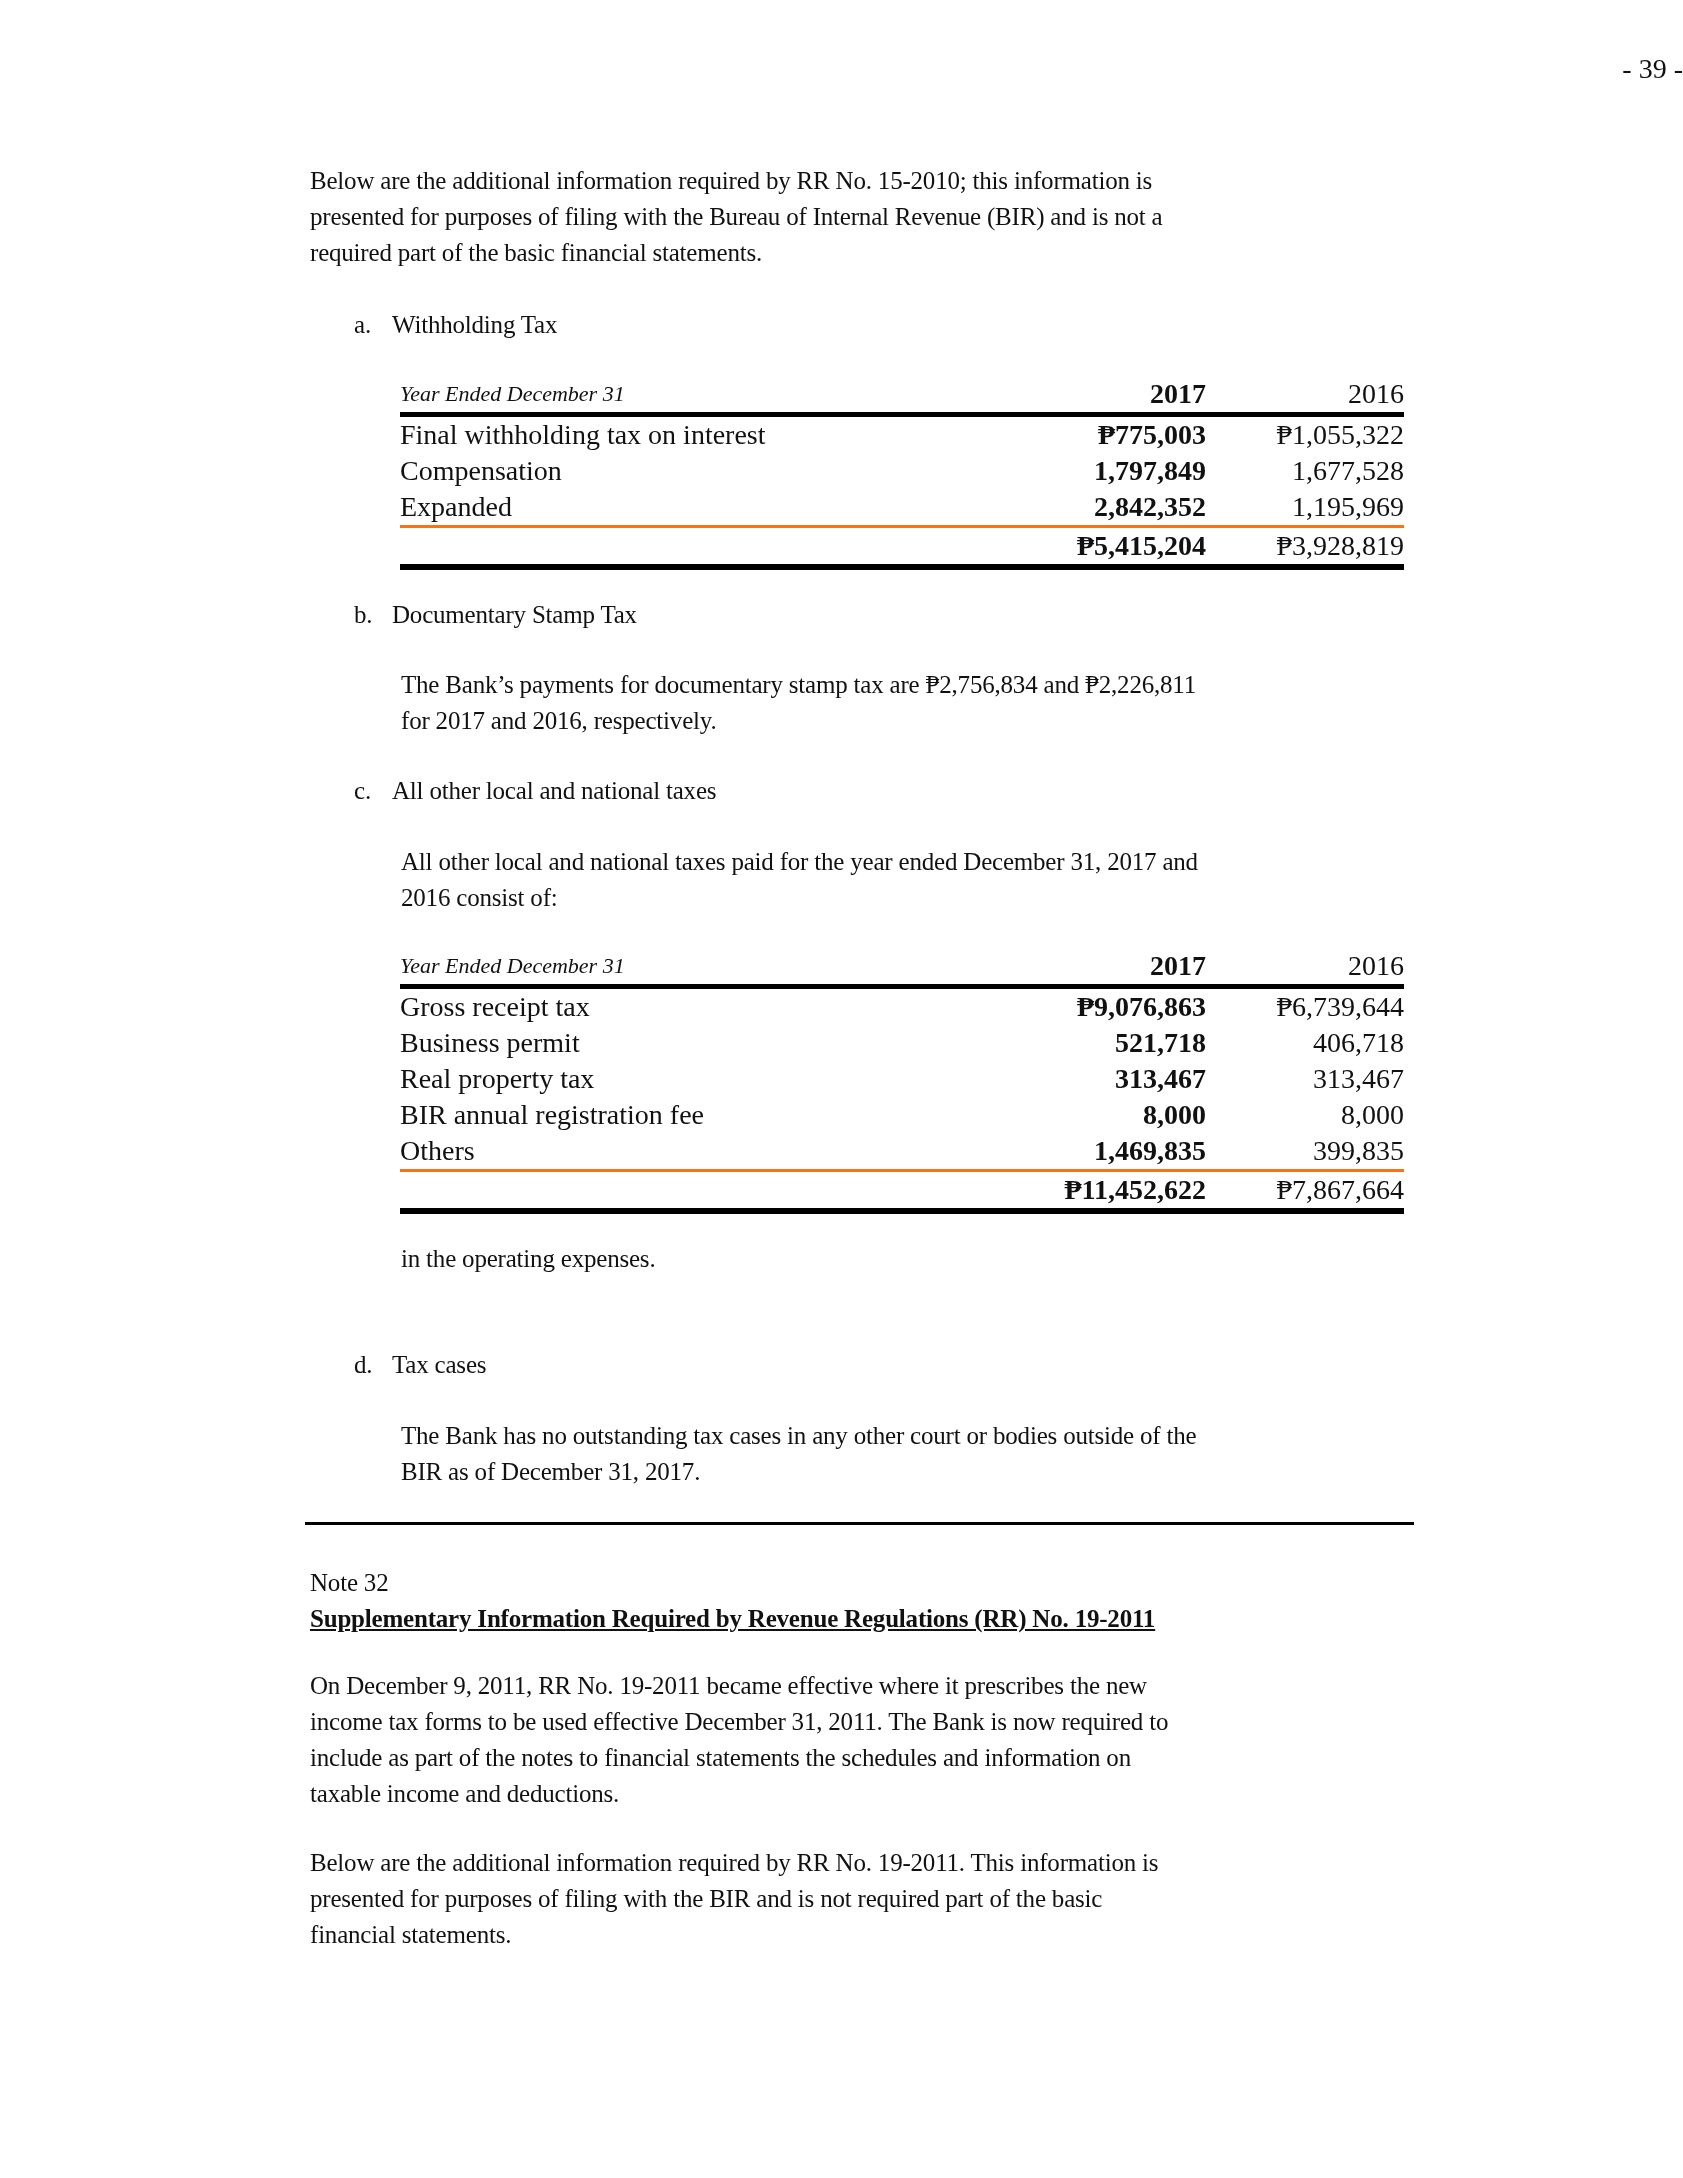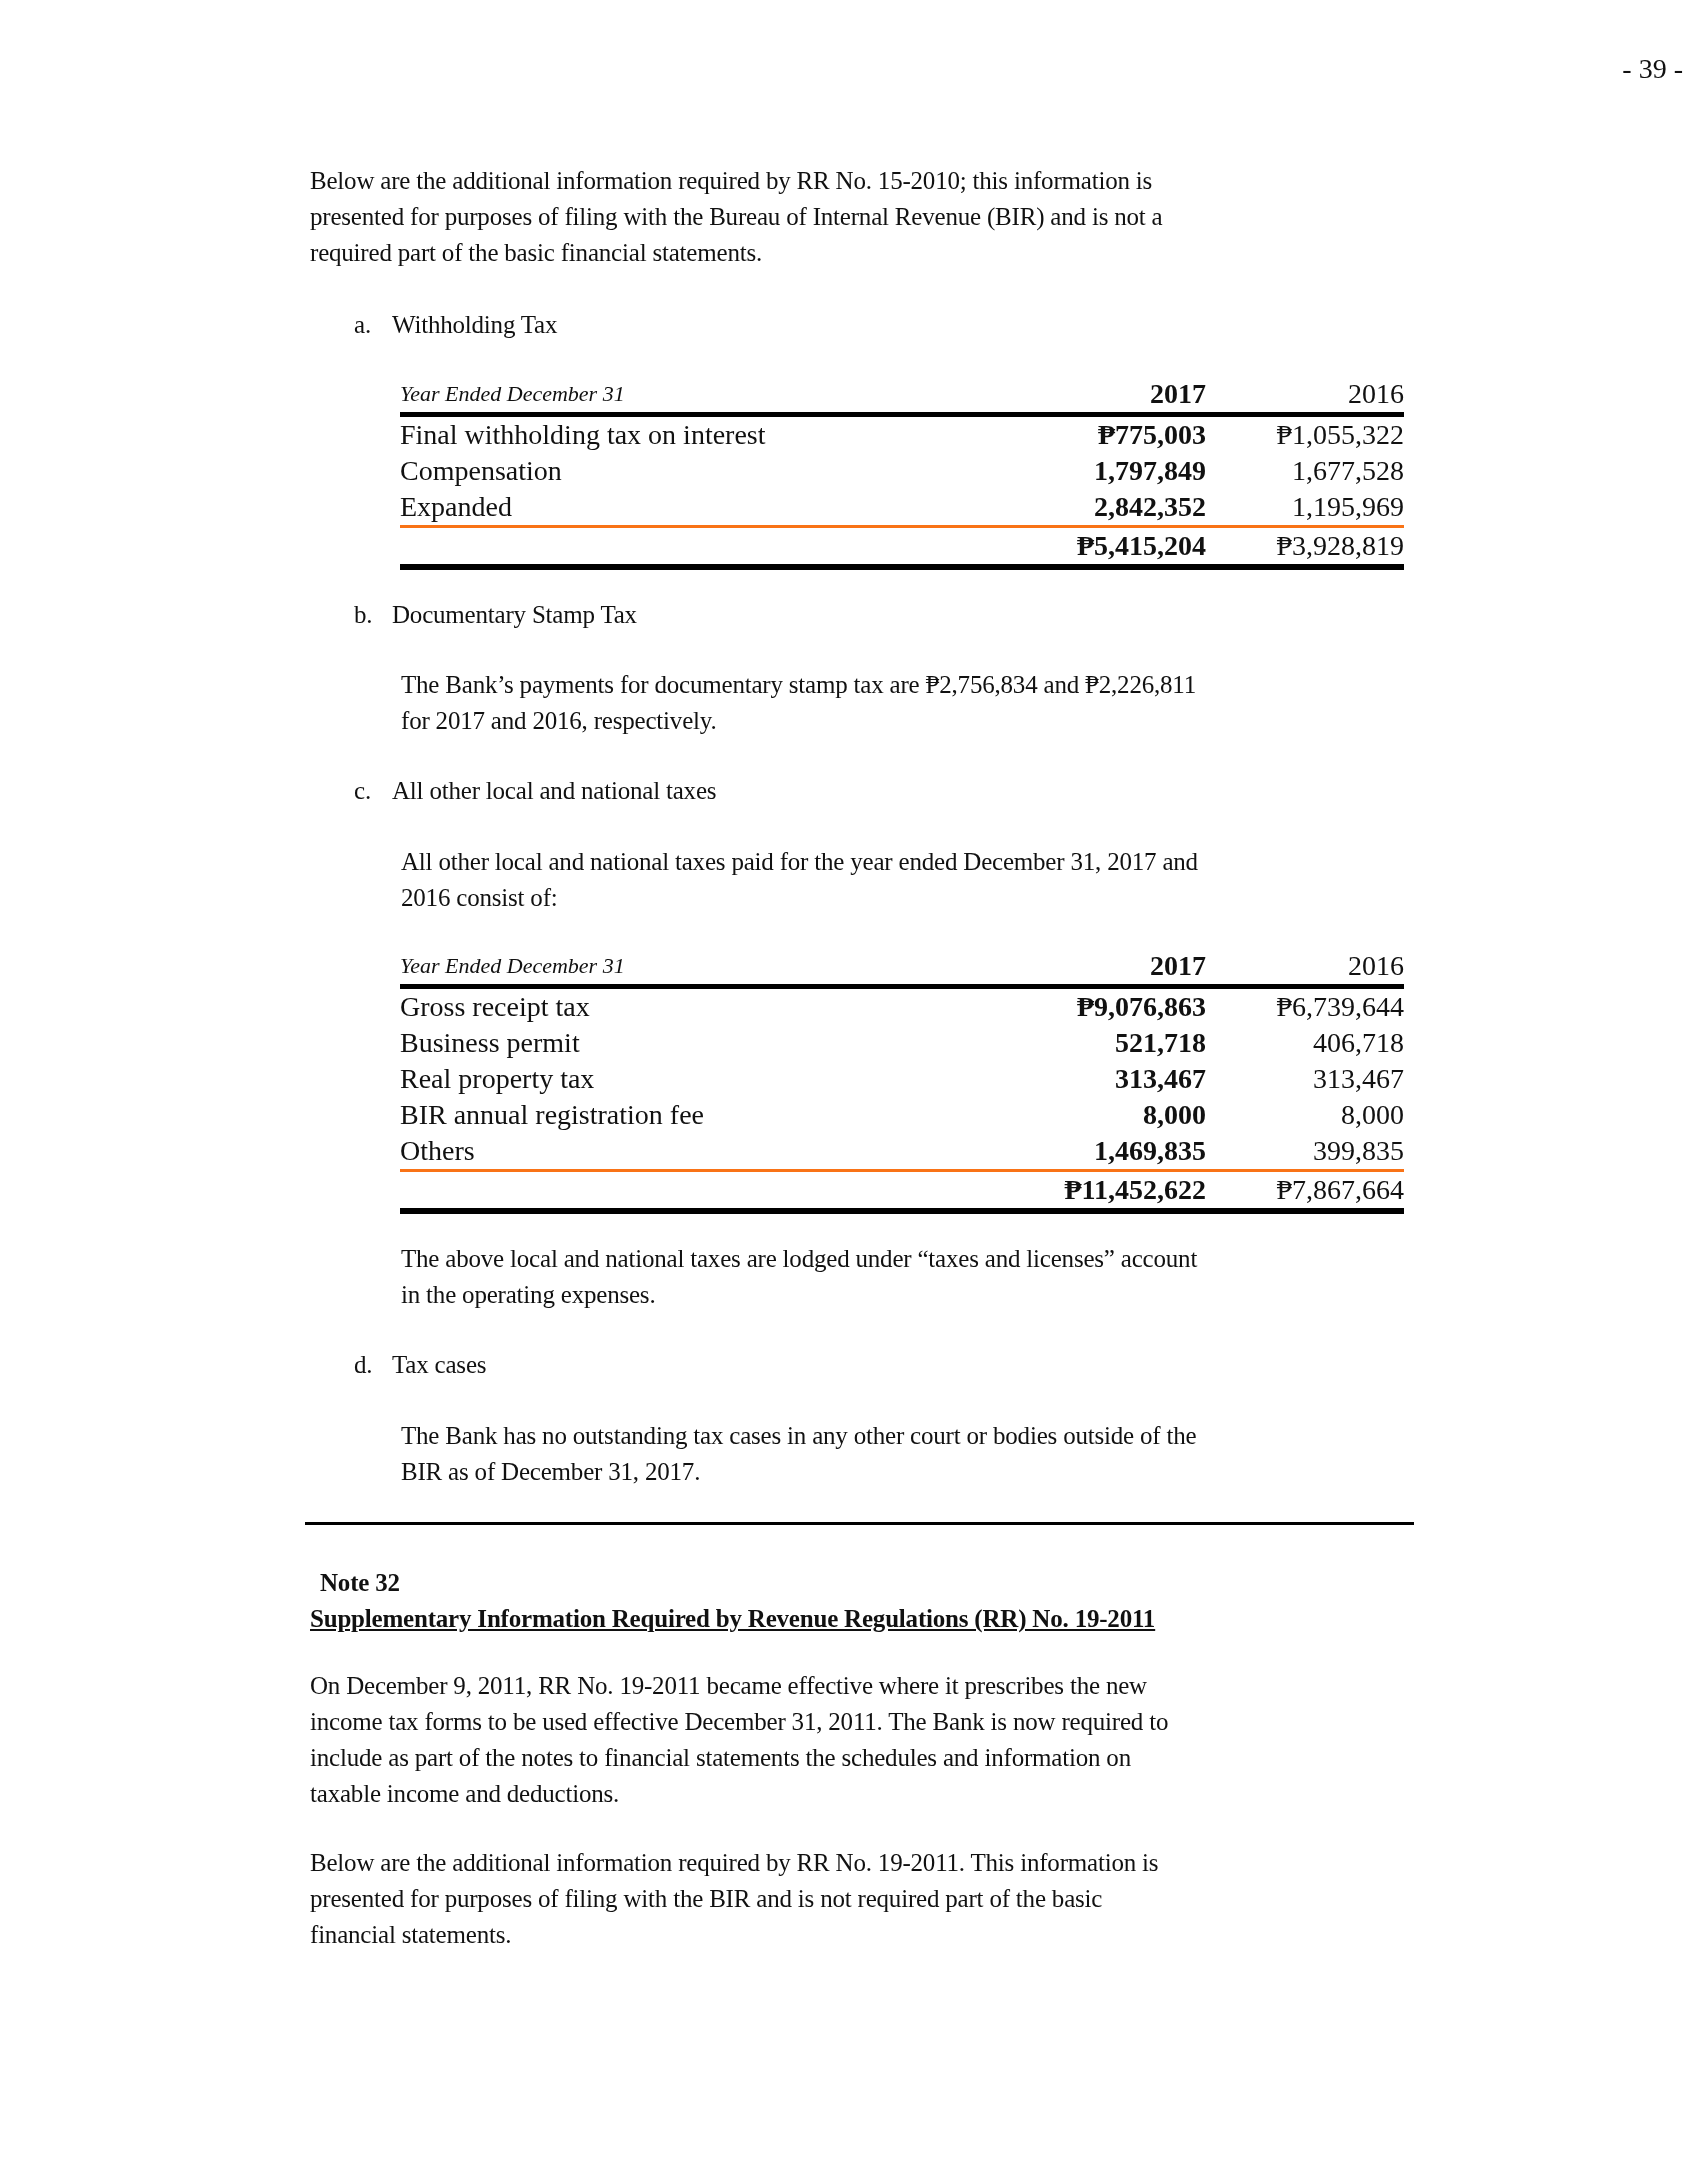--- a/index.html
+++ b/index.html
@@ -19,21 +19,21 @@
                       border-bottom: 5px solid #000; }
   table.fin .hdr th.lbl { text-align: left; font-style: italic; font-size: 22px; }
   table.fin .hdr th.y1 { text-align: right; font-weight: bold; }
   table.fin .hdr th.y2 { text-align: right; }
   table.fin td.lbl { text-align: left; }
   table.fin td.v1 { text-align: right; font-weight: bold; width: 228px; padding-right: 0; }
   table.fin td.v2 { text-align: right; width: 198px; }
   table.fin tr.last td { border-bottom: 3px solid #f97316; }
   table.fin tr.total td { border-bottom: 6px solid #000; }
   .hrule { left: 305px; width: 1109px; top: 1522px; height: 0; border-top: 3px solid #000; }
-  .note-num { left: 320px; top: 1565px; font-weight: bold; }
+  .note-num { left: 310px; top: 1565px; font-weight: normal; }
   .note-title { left: 310px; top: 1601px; font-weight: bold; text-decoration: underline; }
 </style>
 </head>
 <body>
 
 <div class="abs pagenum">- 39 -</div>
 
 <div class="abs txt para" style="top:163px">
   <div>Below are the additional information required by RR No. 15-2010; this information is</div>
   <div>presented for purposes of filing with the Bureau of Internal Revenue (BIR) and is not a</div>
@@ -121,21 +121,20 @@
   </tr>
   <tr class="total">
     <td class="lbl"></td>
     <td class="v1">₱11,452,622</td>
     <td class="v2">₱7,867,664</td>
   </tr>
 </tbody>
   </table>
 
 <div class="abs txt subpara" style="top:1241px">
-  <div>The above local and national taxes are lodged under “taxes and licenses” account</div>
   <div>in the operating expenses.</div>
 </div>
 
 <div class="abs txt item-letter" style="top:1347px">d.</div>
 <div class="abs txt item-title" style="top:1347px">Tax cases</div>
 <div class="abs txt subpara" style="top:1418px">
   <div>The Bank has no outstanding tax cases in any other court or bodies outside of the</div>
   <div>BIR as of December 31, 2017.</div>
 </div>
 

